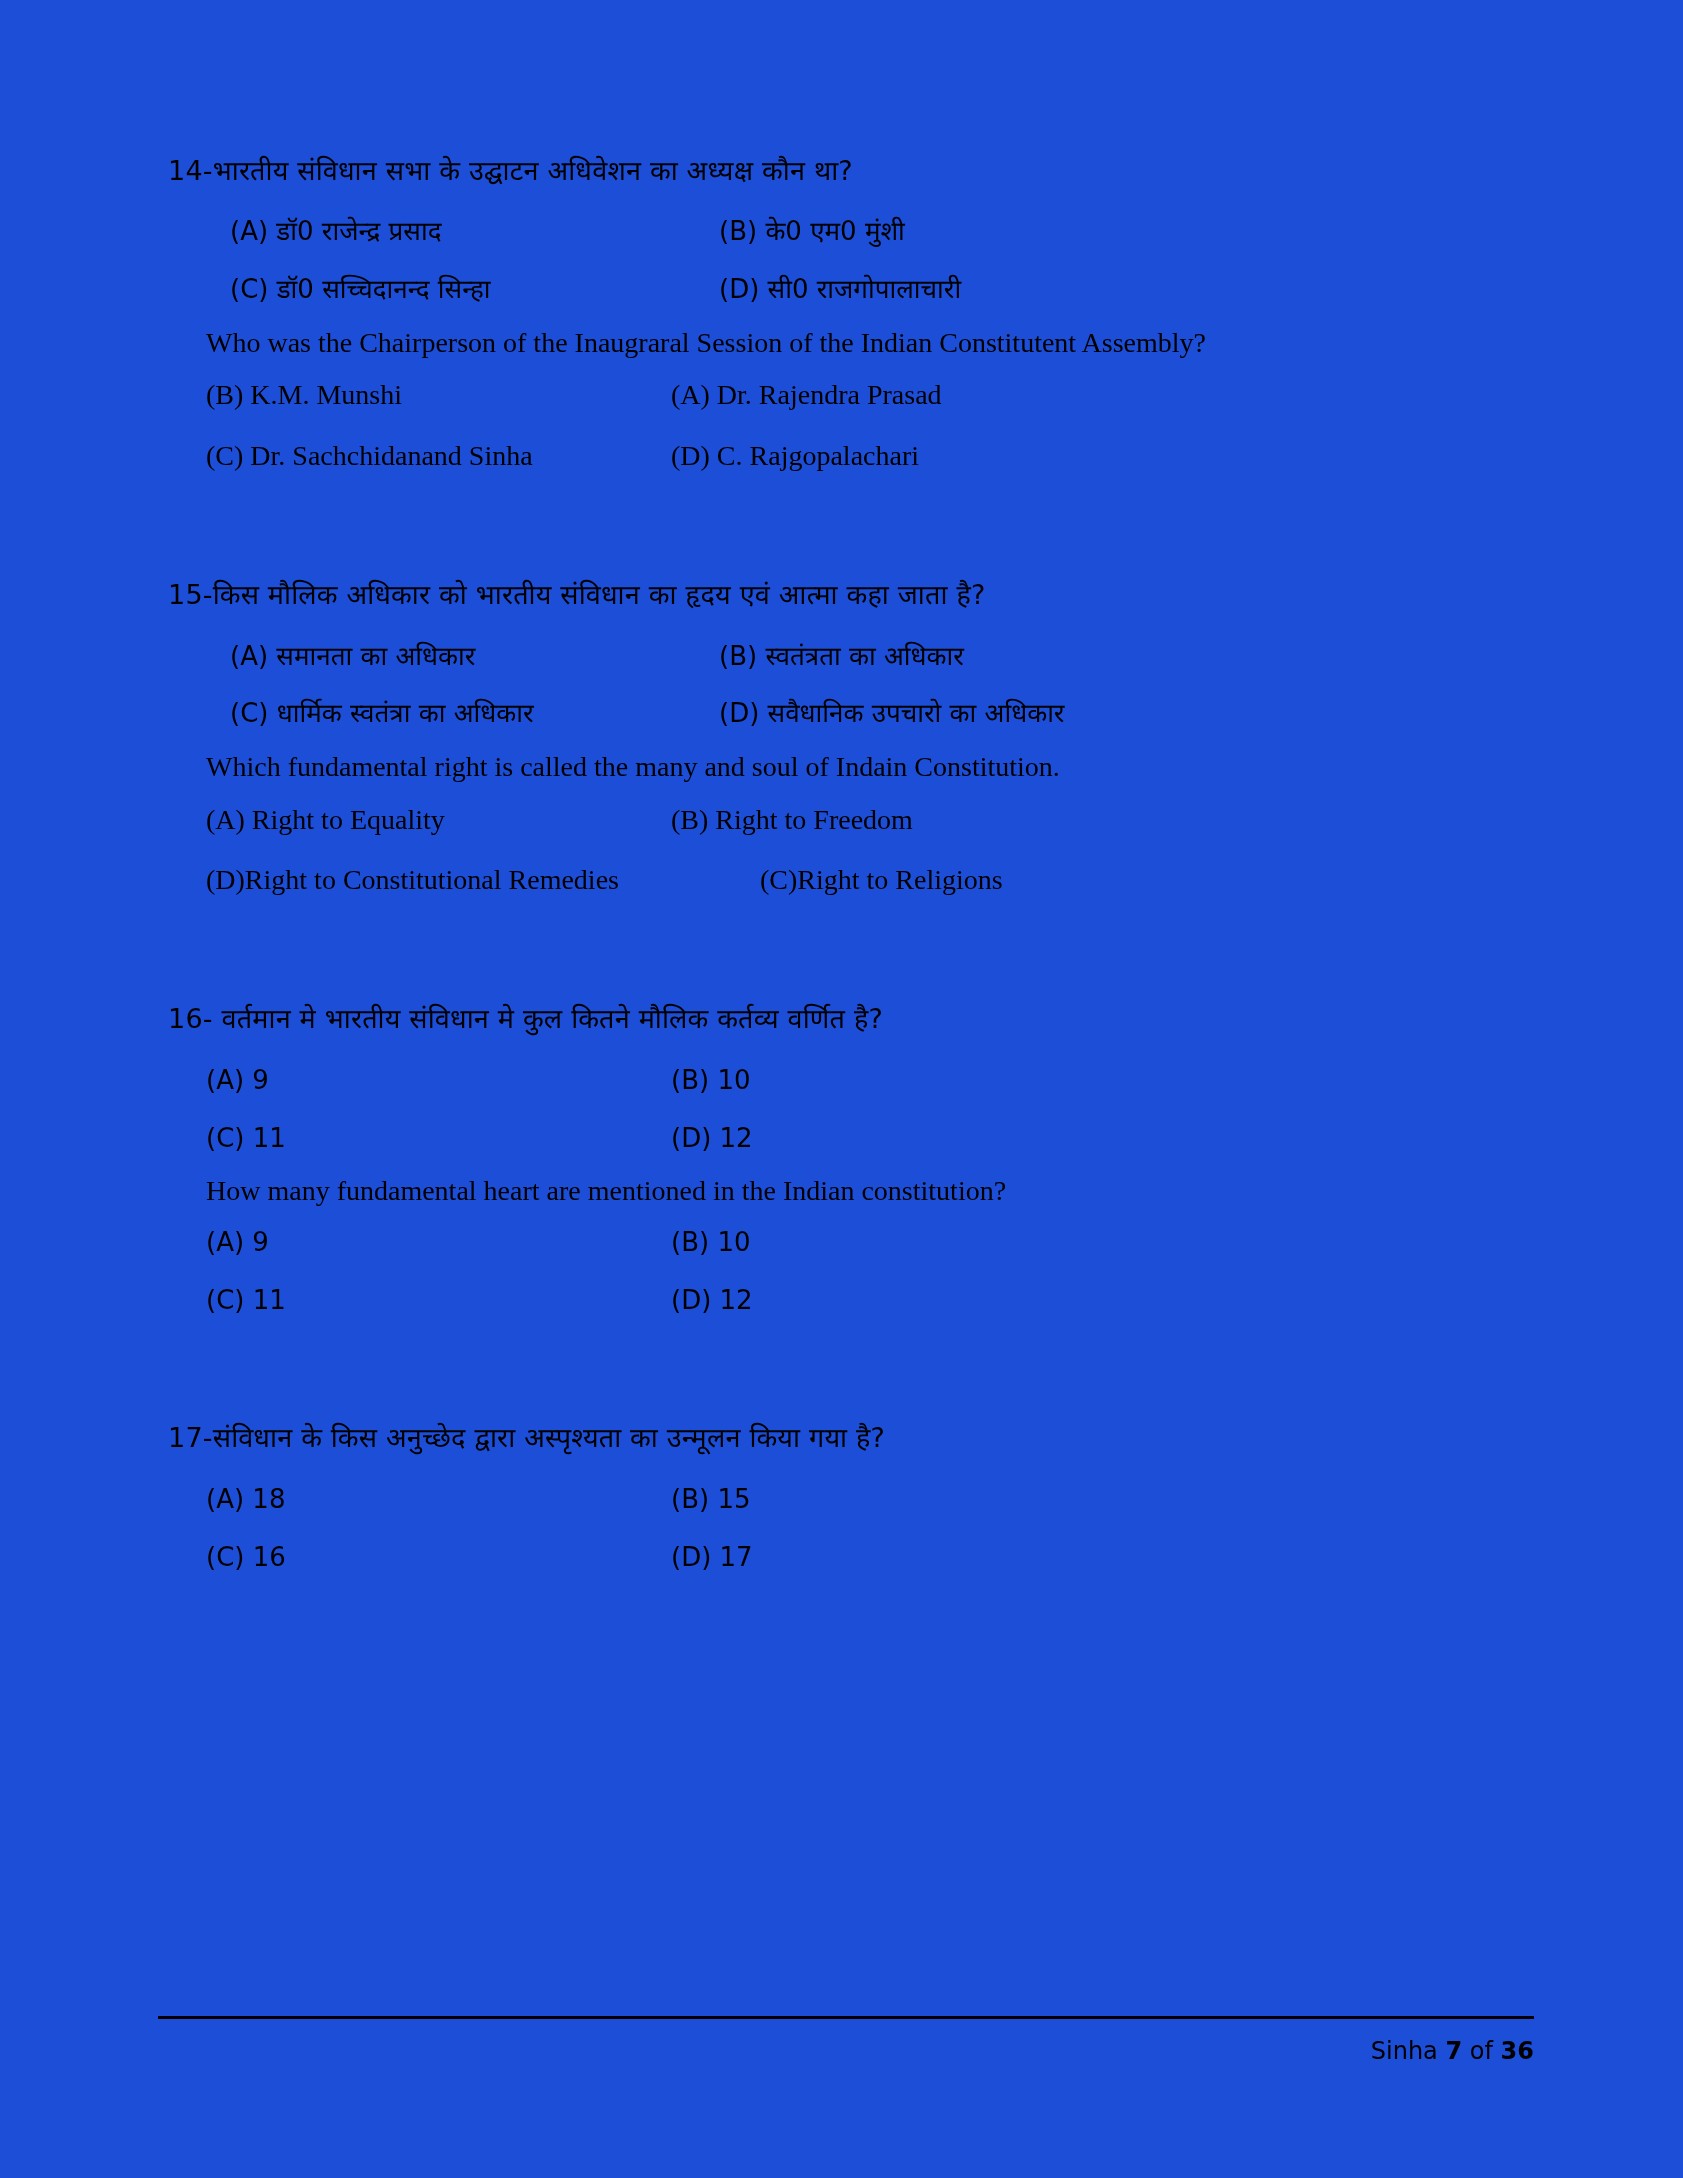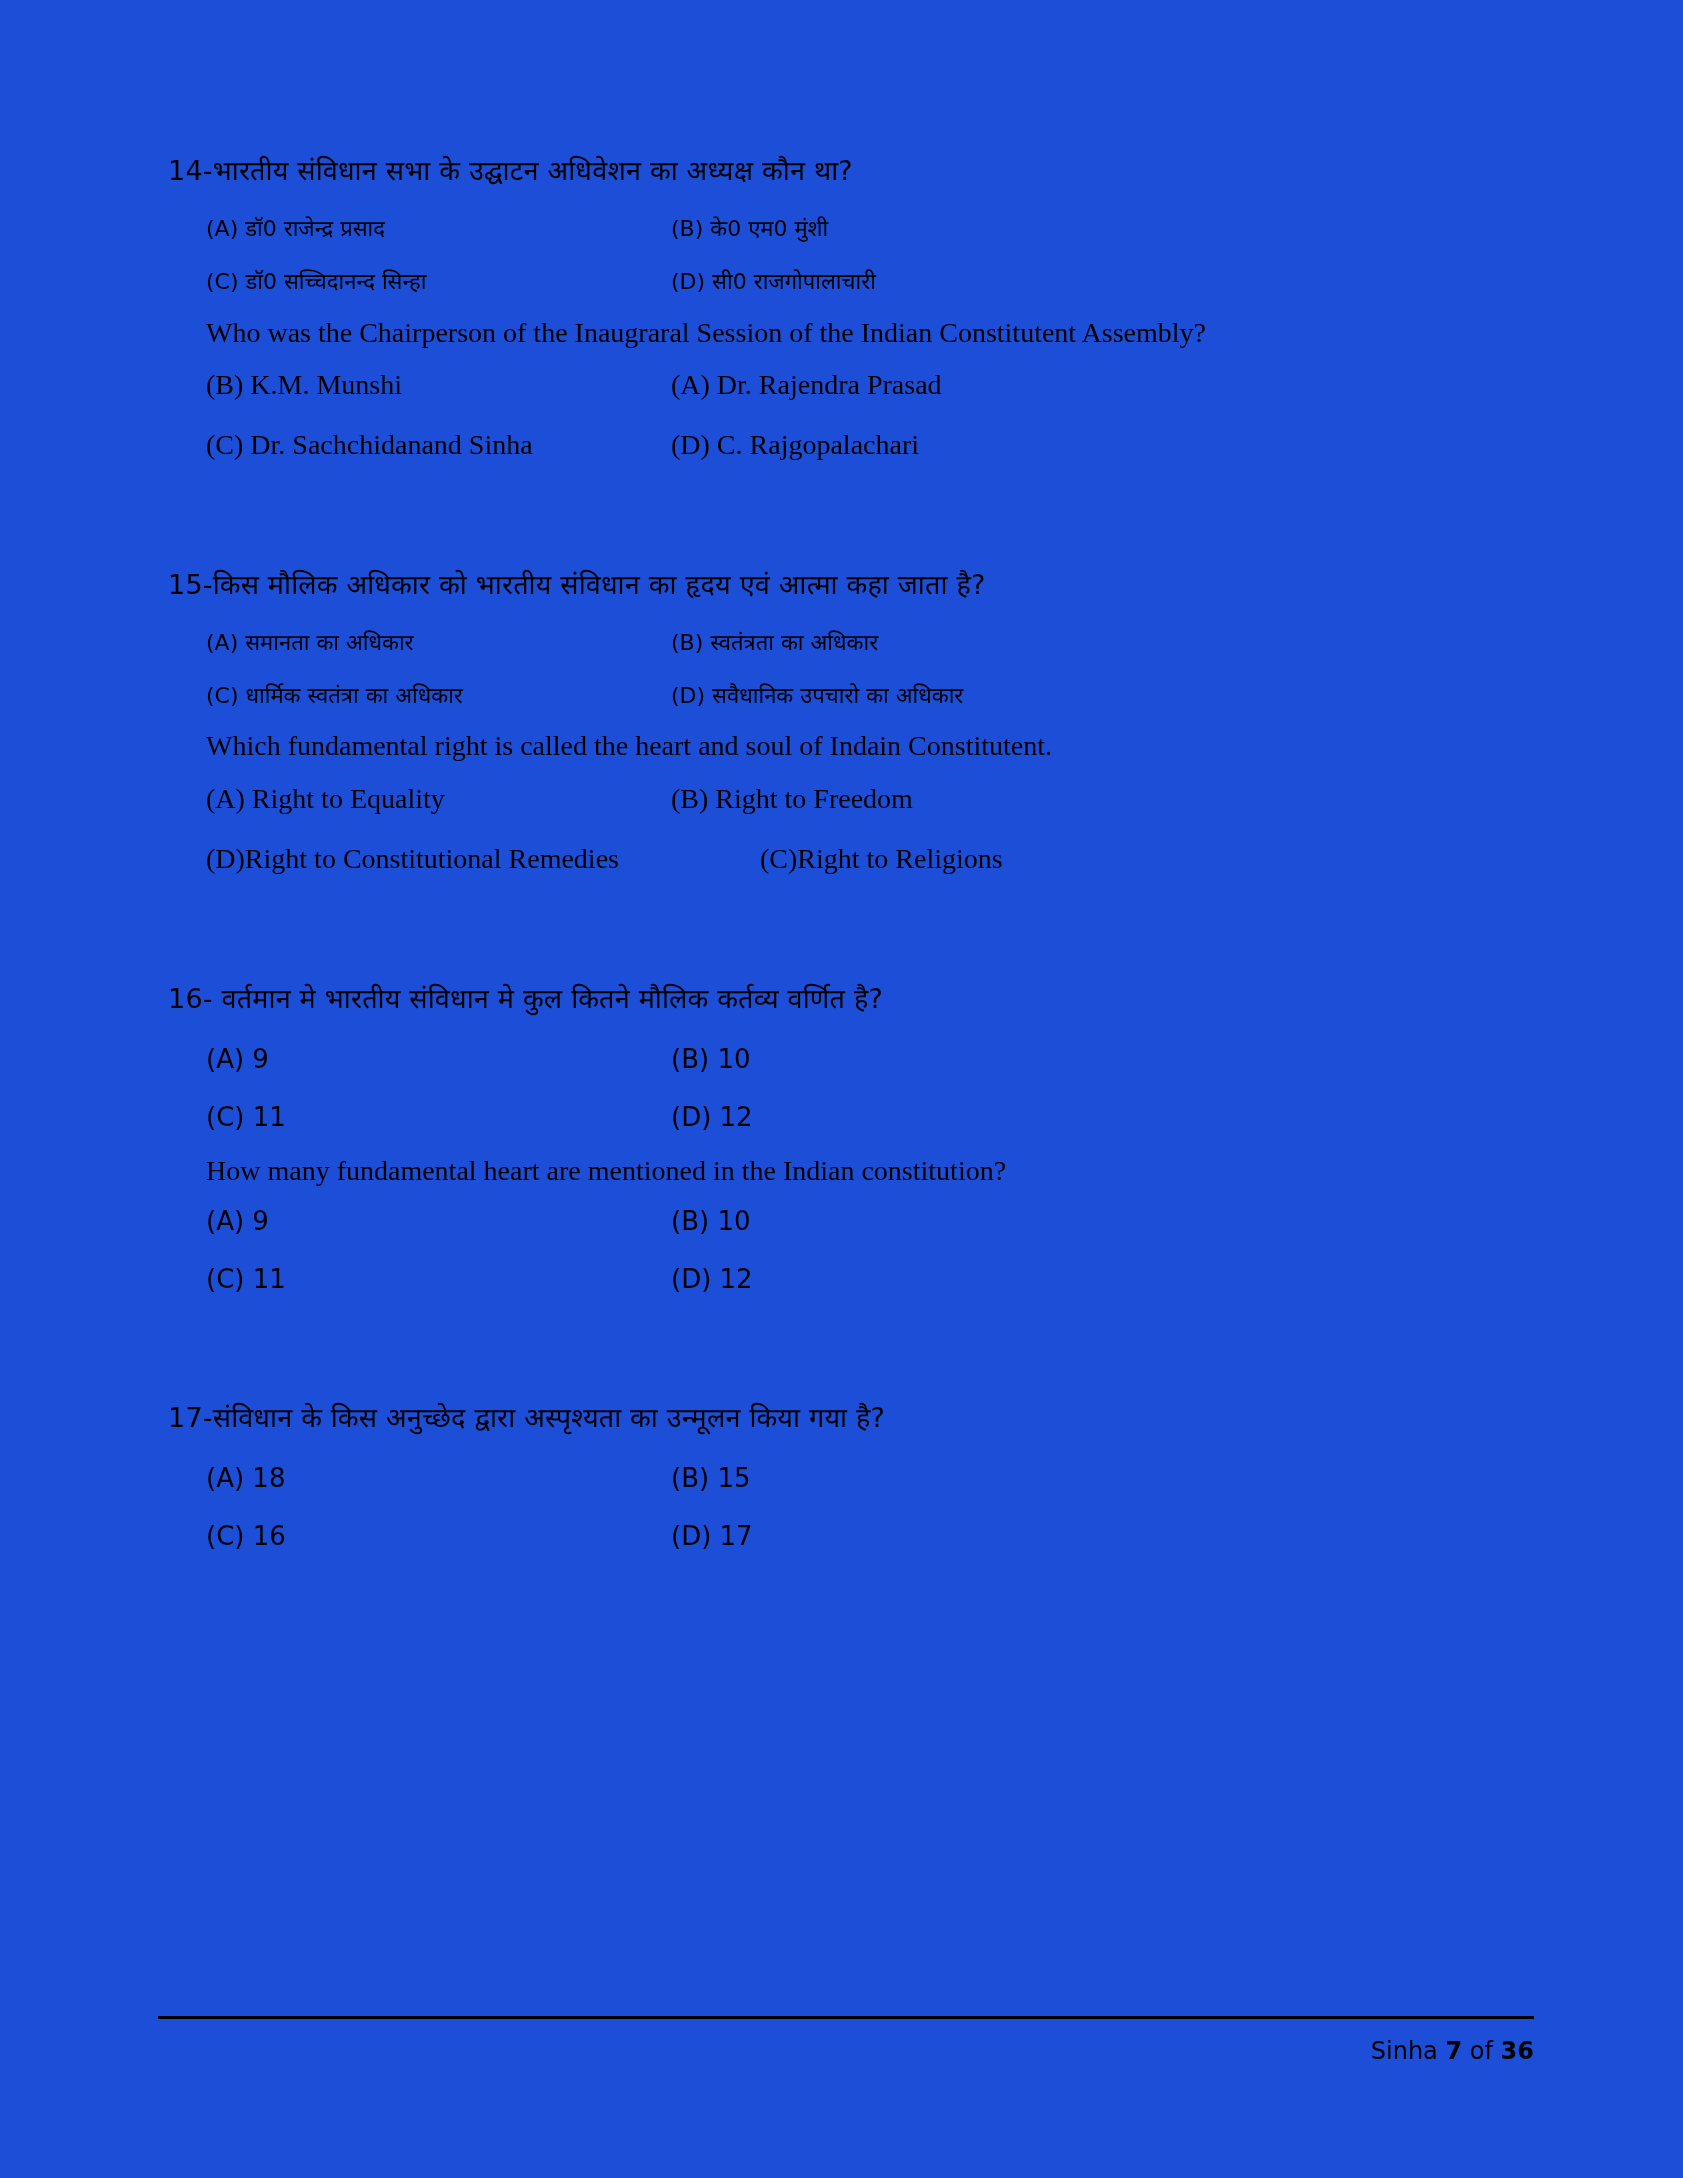--- a/index.html
+++ b/index.html
@@ -65,21 +65,22 @@
   .opt-row:last-child { margin-bottom: 0; }
   .opt {
     width: 465px;
     flex: 0 0 465px;
     font-size: 28px;
     line-height: 1.3;
     font-family: "Liberation Serif", "DejaVu Serif", serif;
   }
   .opt.hindi {
     font-family: "DejaVu Sans", "Liberation Sans", sans-serif;
-    font-size: 22px;
+    font-size: 26px;
+    margin-left: 24px;
   }
   .opt.num {
     font-family: "DejaVu Sans", "Liberation Sans", sans-serif;
     font-size: 26px;
   }
   .opt.wide { width: 554px; flex: 0 0 554px; }
 
   .gap-lg { height: 44px; }
 
   
@@ -145,21 +146,21 @@
       <div class="options">
         <div class="opt-row">
           <div class="opt hindi">(A) समानता का अधिकार</div>
           <div class="opt hindi">(B) स्वतंत्रता का अधिकार</div>
         </div>
         <div class="opt-row">
           <div class="opt hindi">(C) धार्मिक स्वतंत्रा का अधिकार</div>
           <div class="opt hindi">(D) सवैधानिक उपचारो का अधिकार</div>
         </div>
       </div>
-      <div class="q-stem-en">Which fundamental right is called the heart and soul of Indain Constitutent.</div>
+      <div class="q-stem-en">Which fundamental right is called the many and soul of Indain Constitution.</div>
       <div class="options">
         <div class="opt-row">
           <div class="opt">(A)  Right to Equality</div>
           <div class="opt">(B)  Right to Freedom</div>
         </div>
         <div class="opt-row">
           <div class="opt wide">(D)Right to Constitutional Remedies</div>
           <div class="opt">(C)Right to Religions</div>
         </div>
       </div>

